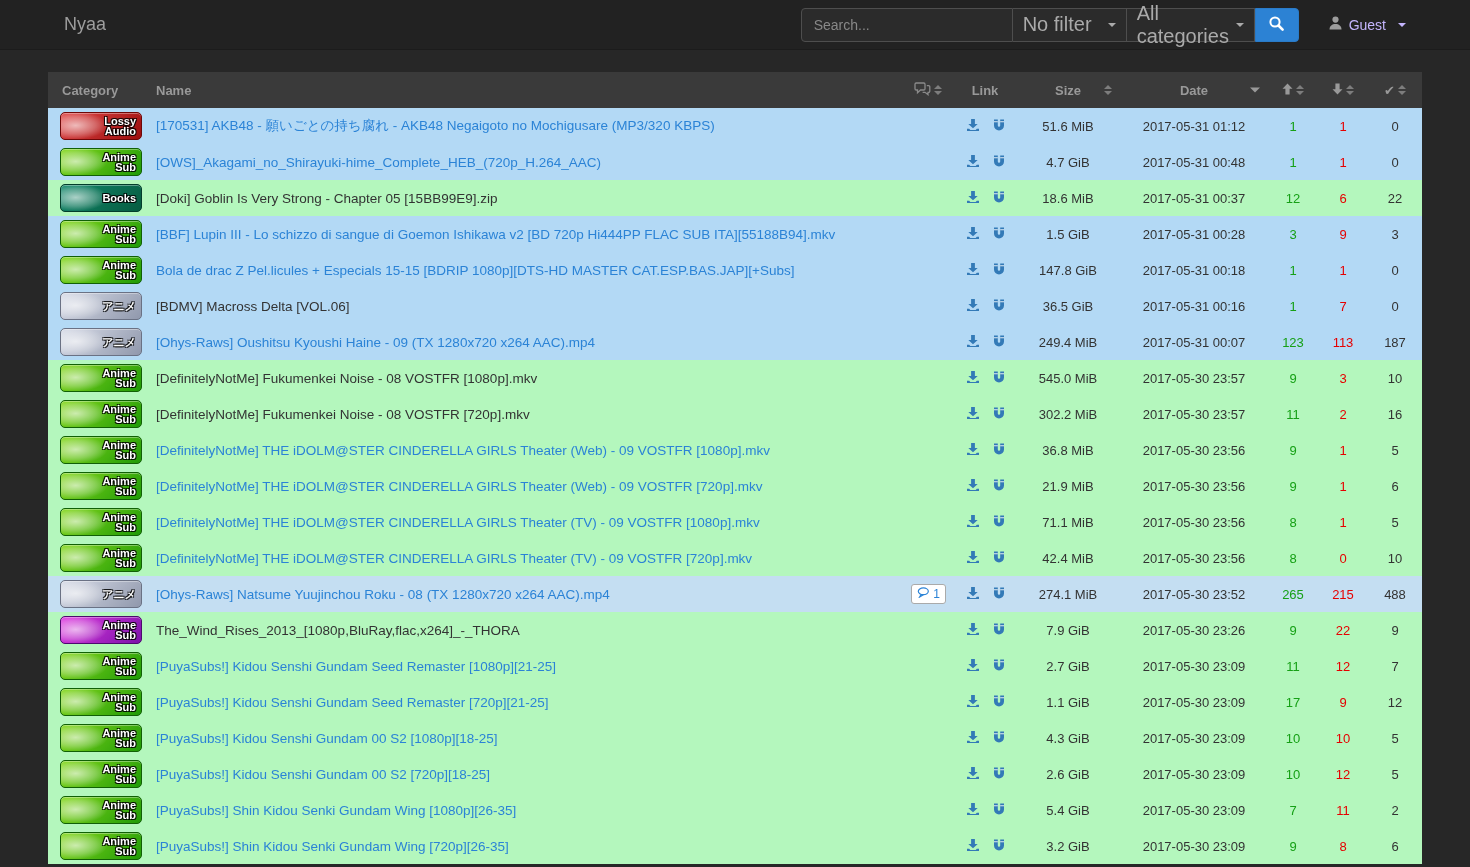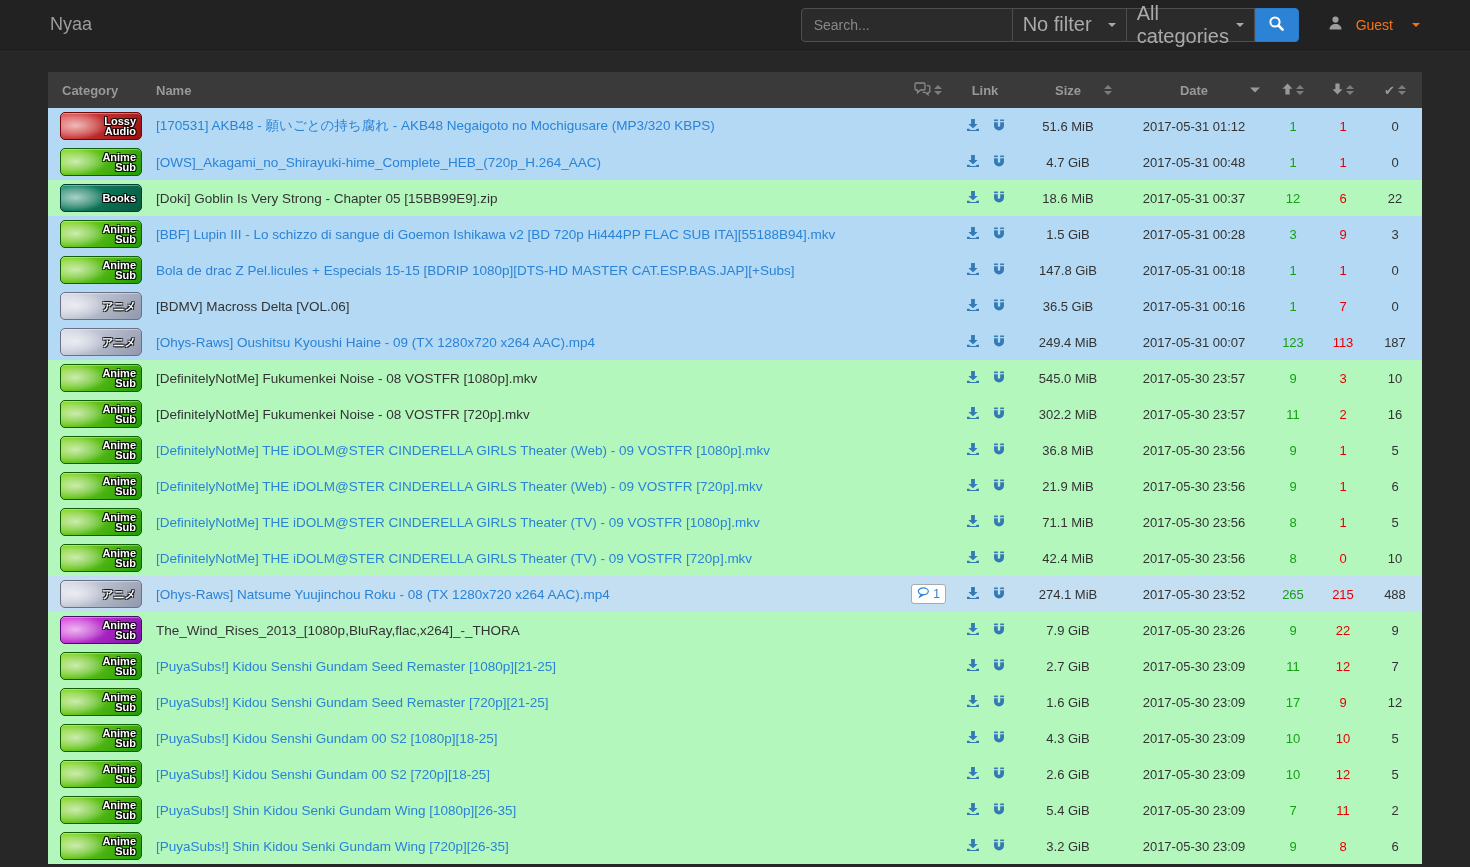--- a/index.html
+++ b/index.html
@@ -1,40 +1,40 @@
 <!DOCTYPE html>
 <html><head>
 <meta charset="utf-8">
 <style>
   * { box-sizing: border-box; }
   html, body { margin:0; padding:0; width:1470px; height:867px; overflow:hidden;
     background:#272727; font-family:"Liberation Sans", sans-serif; }
 
   
   .navbar { height:50px; background:#222222; border-bottom:1px solid #1c1c1c;
-    display:flex; align-items:center; padding:0 50px; }
+    display:flex; align-items:center; padding:0 64px; }
   .brand { color:#9d9d9d; font-size:18px; margin-right:26px; cursor:pointer; text-decoration:none; }
   .nav-links { display:flex; list-style:none; margin:0; padding:0; }
   .nav-link { color:#9d9d9d; font-size:14px; padding:15px 15px; cursor:pointer; white-space:nowrap; }
   .caret { display:inline-block; width:0; height:0; border-left:4px solid transparent;
     border-right:4px solid transparent; border-top:4px solid currentColor;
     margin-left:5px; vertical-align:middle; }
 
   .search-group { display:flex; margin-left:auto; height:34px; }
   .search-input { width:212px; background:#2b2b2b; border:1px solid #4e4e4e;
     border-radius:4px 0 0 4px; color:#cccccc; padding:0 12px; font-size:14px; outline:none; }
   .search-input::placeholder { color:#888888; }
   .nav-select { display:flex; align-items:center; justify-content:space-between;
     background:#2b2b2b; border:1px solid #4e4e4e; border-left:none; color:#aaaaaa;
     font-size:20px; padding:0 10px; cursor:pointer; }
   .sel-filter { width:114px; }
   .sel-cat { width:128px; }
   .search-btn { width:44px; background:#2c82d4; border:1px solid #2a7bc8;
     border-radius:0 4px 4px 0; display:flex; align-items:center; justify-content:center; cursor:pointer; }
-  .guest { display:flex; align-items:center; gap:14px; color:#f97316; font-size:14px;
+  .guest { display:flex; align-items:center; gap:7px; color:#c4b5fd; font-size:14px;
     margin-left:30px; cursor:pointer;text-align:right; }
 
   
   .content { margin:22px 48px 0 48px; }
   table { width:100%; border-collapse:collapse; table-layout:fixed; }
   col.w-cat{width:100px;} col.w-com{width:52px;} col.w-link{width:62px;}
   col.w-size{width:104px;} col.w-date{width:148px;} col.w-sd{width:50px;}
   col.w-lc{width:50px;} col.w-dn{width:54px;}
 
   thead th { background:#3a3a3a; color:#999999; font-size:13px; font-weight:bold;
@@ -669,21 +669,21 @@
     <td class="c-link">
       <a><svg width="14" height="14" viewBox="0 0 14 14">
                 <path fill="#337ab7" d="M5.1 1h3.8v5h2.8L7 10.3 2.3 6h2.8z"></path>
                 <path fill="#337ab7" d="M1 10.8h2.2l1.1 1.3h5.4l1.1-1.3H13V13H1z"></path>
               </svg></a>
       <a><svg width="14" height="14" viewBox="0 0 14 14">
                 <path fill="#337ab7" d="M2 1.5h3.8v6a1.2 1.2 0 0 0 2.4 0v-6H12v6a5 5 0 0 1-10 0z"></path>
                 <path fill="rgba(255,255,255,0.85)" d="M2 3.3h3.8v1H2zM8.2 3.3H12v1H8.2z"></path>
               </svg></a>
     </td>
-    <td class="c-size">1.6 GiB</td>
+    <td class="c-size">1.1 GiB</td>
     <td class="c-date">2017-05-30 23:09</td>
     <td class="c-seed">17</td>
     <td class="c-leech">9</td>
     <td class="c-done">12</td>
   </tr>
         <tr class="row-green">
     <td class="c-cat">
       <span class="cat-badge" style="background: linear-gradient(135deg, rgb(134, 216, 30), rgb(31, 154, 6)); border-color: rgb(17, 96, 6);">
               <span class="cat-lines">
                 <div>Anime</div>

